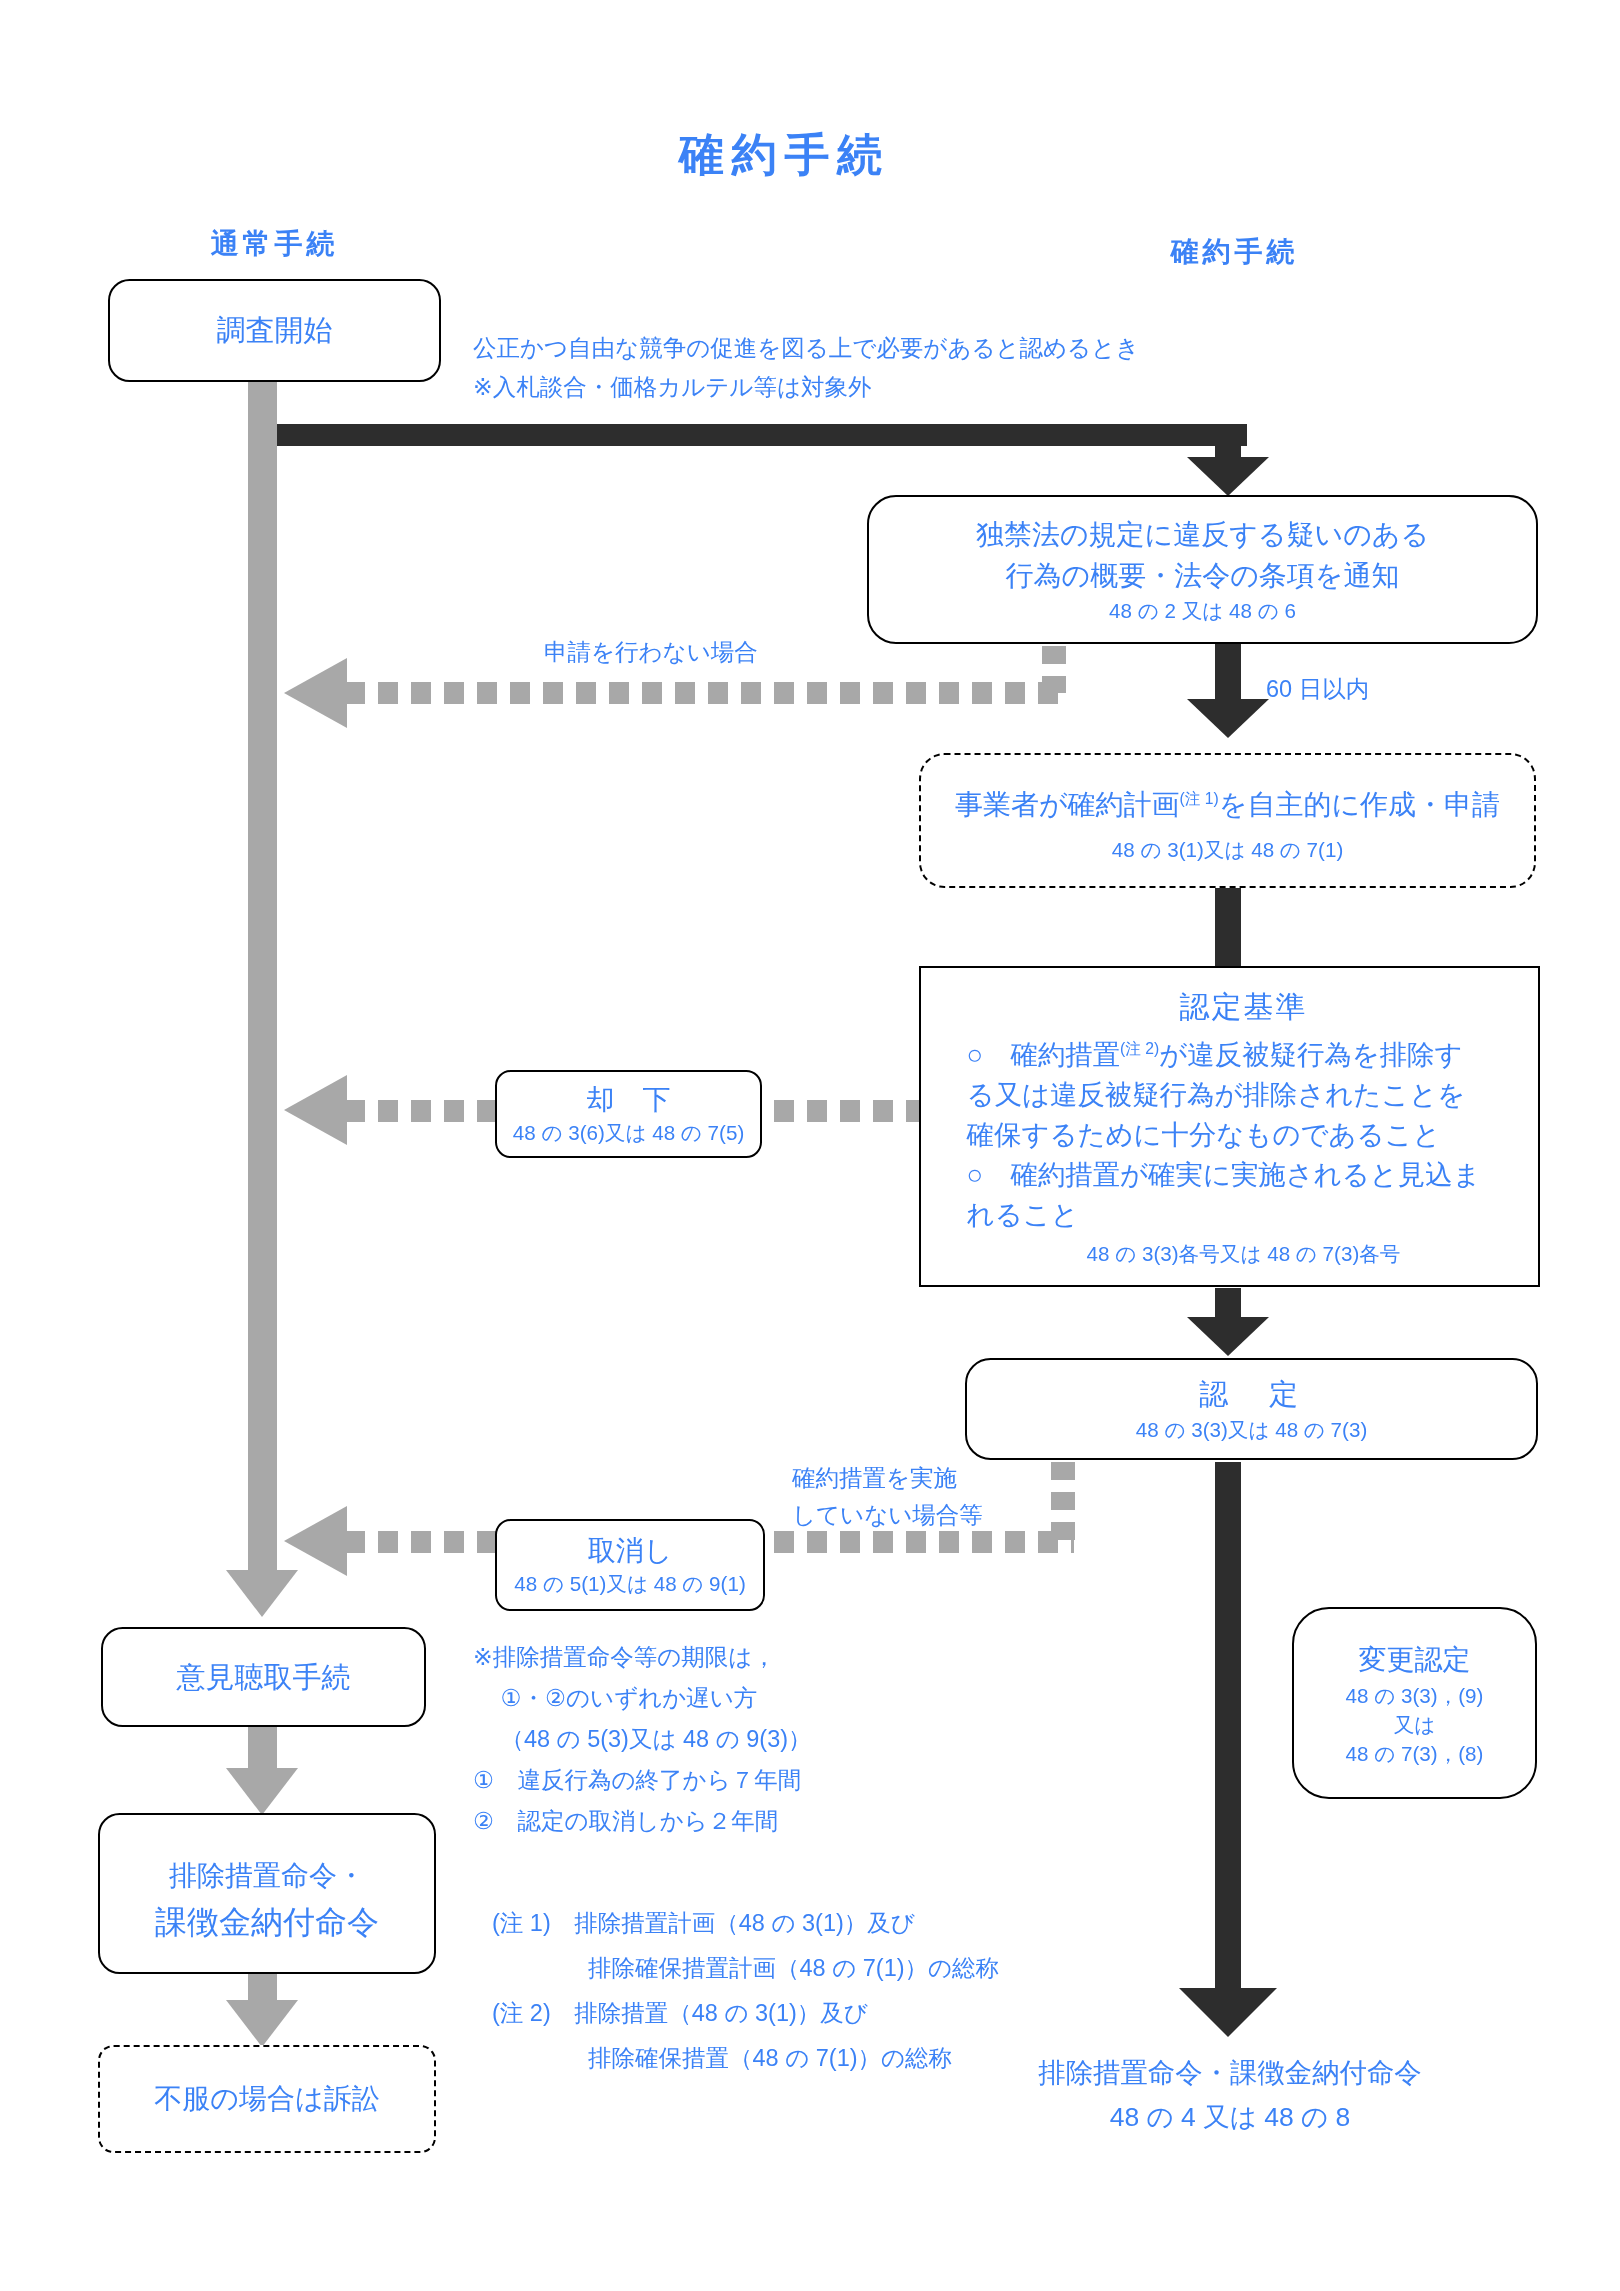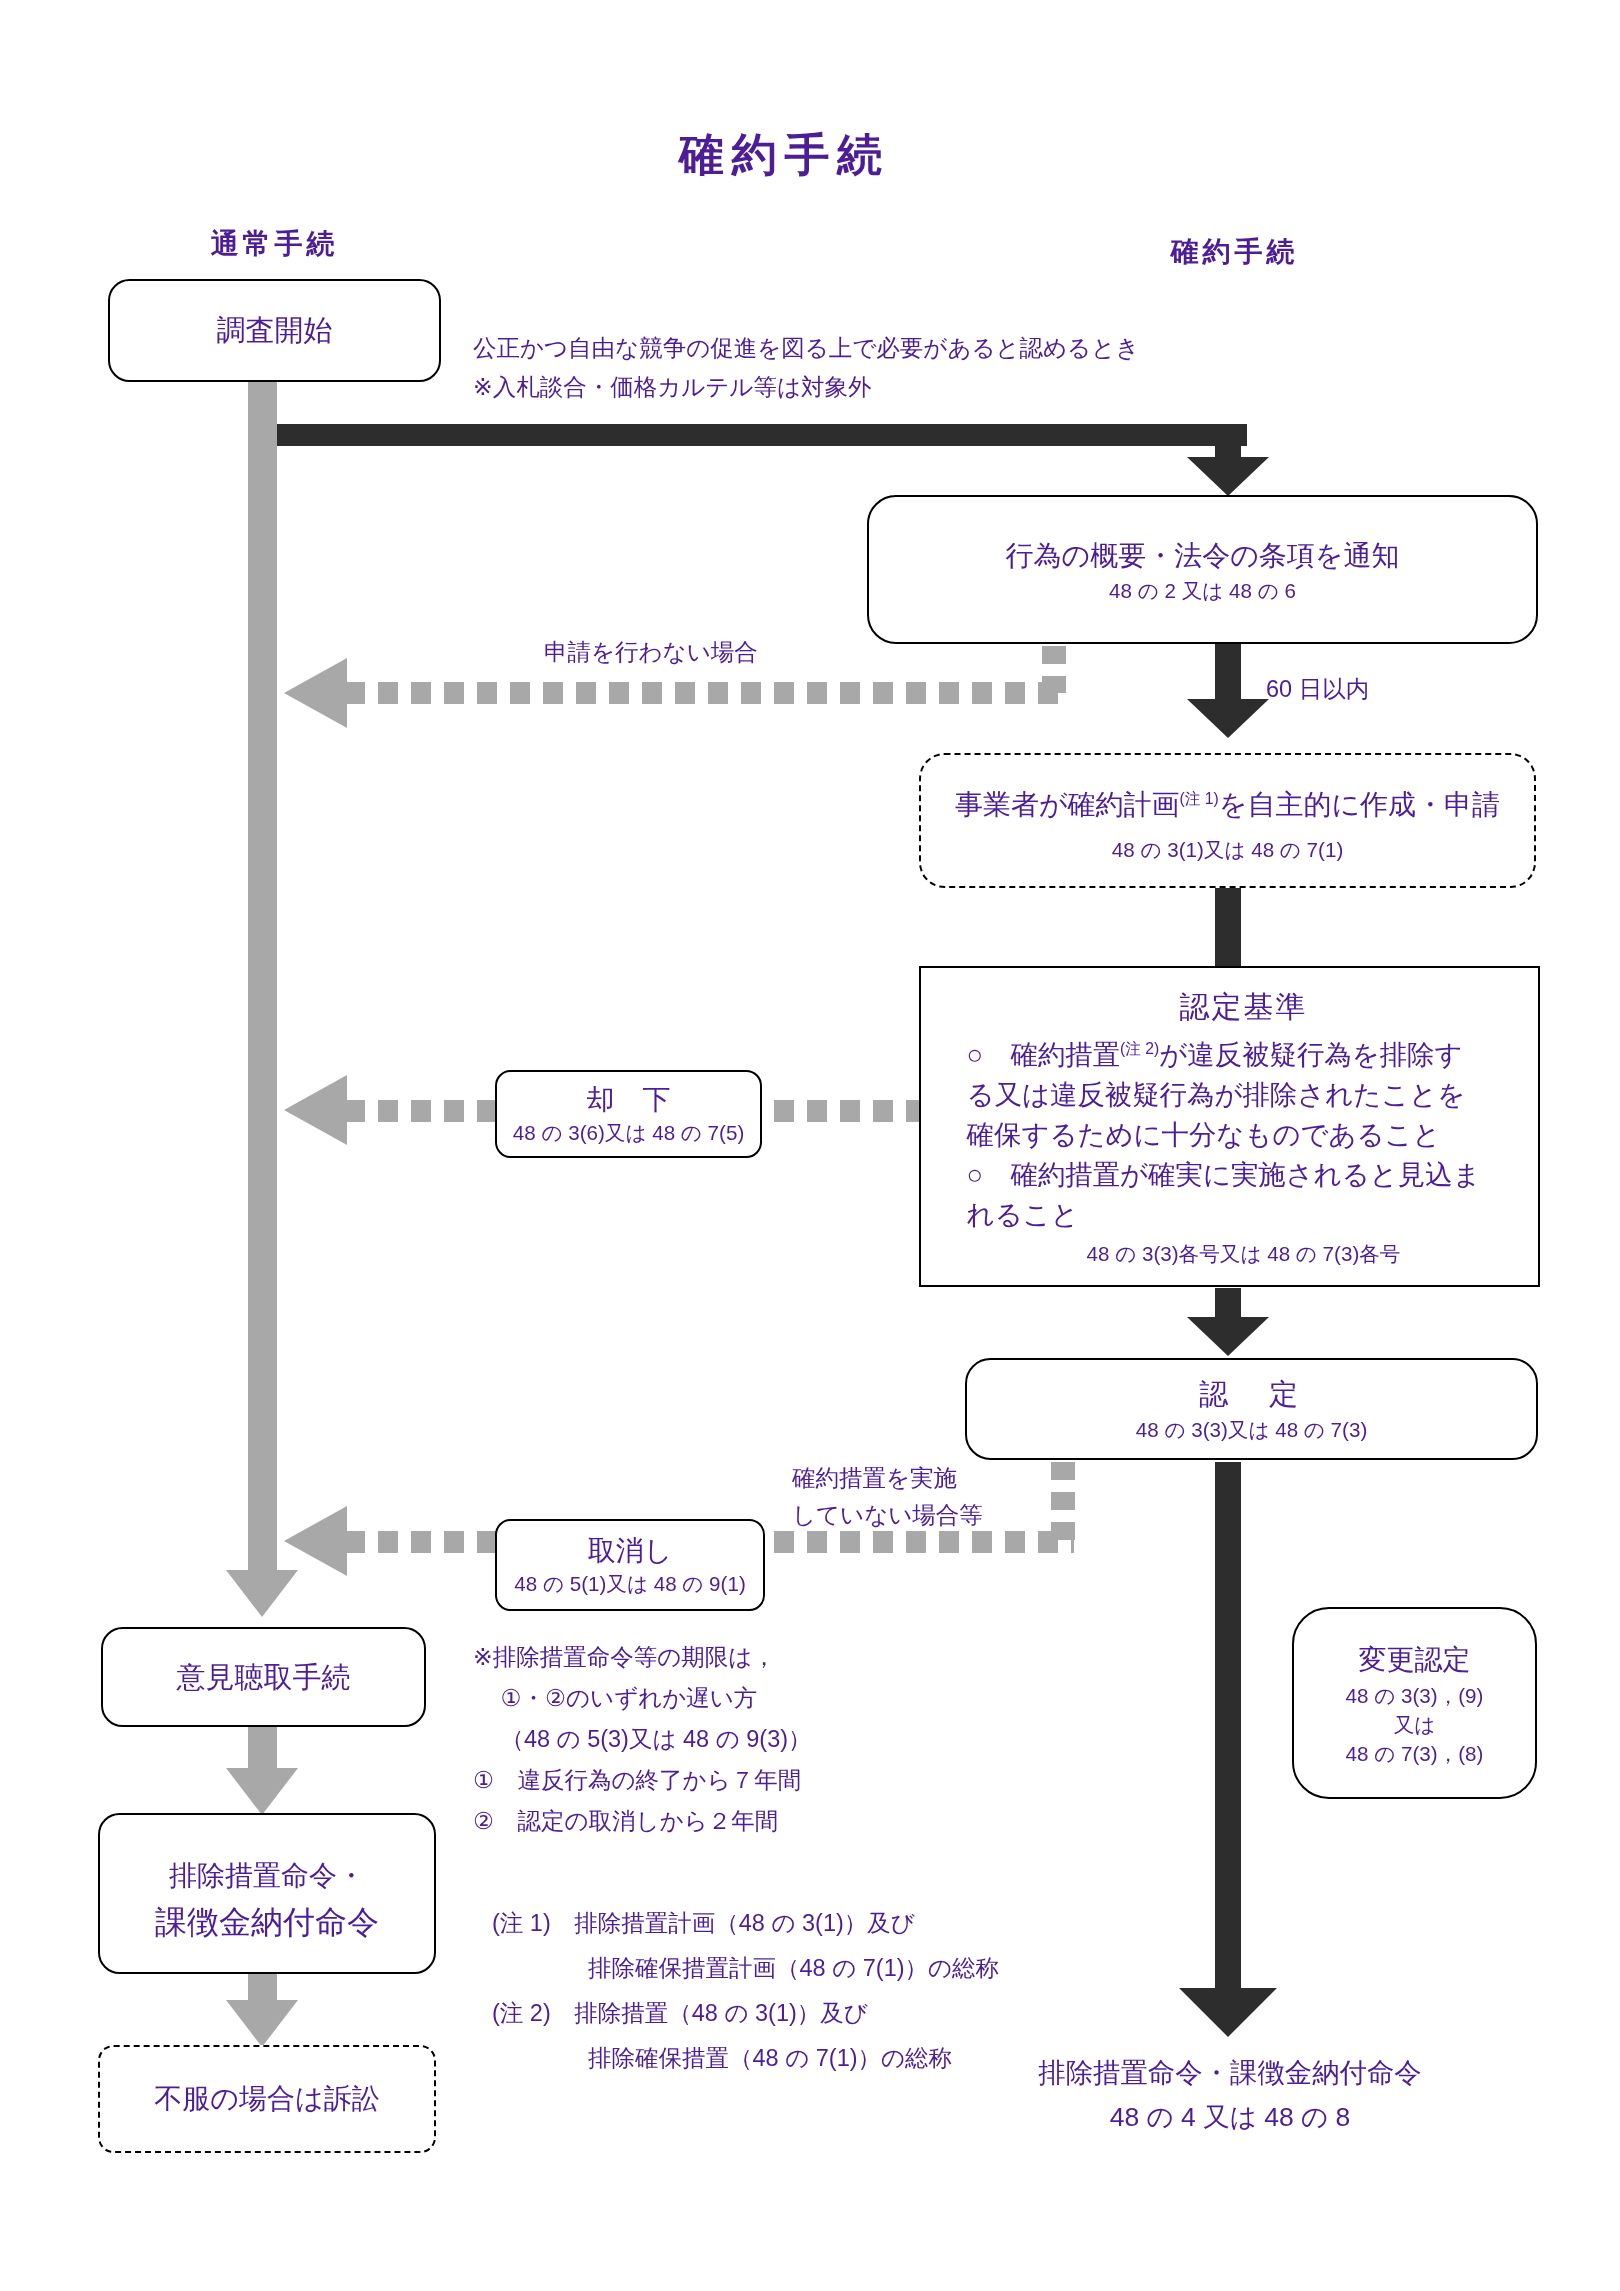--- a/index.html
+++ b/index.html
@@ -1,17 +1,17 @@
 <!DOCTYPE html>
 <html><head>
 <meta charset="utf-8">
 <style>
   html,body{margin:0;padding:0;background:#fff;}
   #page{position:relative;width:1620px;height:2292px;background:#fff;overflow:hidden;
-        font-family:"Liberation Sans","DejaVu Sans",sans-serif;color:#4c1d95;}
+        font-family:"Liberation Sans","DejaVu Sans",sans-serif;color:#3b82f6;}
   .abs{position:absolute;}
   .center{text-align:center;}
   .box{position:absolute;background:#fff;border:2.9px solid #000;display:flex;
        flex-direction:column;align-items:center;justify-content:center;text-align:center;box-sizing:border-box;z-index:5;}
   .rounded{border-radius:21.6px;}
   .dashed{border-style:dashed;}
   .box-label{font-size:29px;line-height:41px;}
   .box-ref{font-size:20.6px;line-height:29px;}
   .note-text{font-size:23.5px;line-height:39px;}
   .title{font-size:45px;font-weight:bold;letter-spacing:7.8px;}
@@ -51,20 +51,21 @@
   <div class="box rounded" style="left:108px;top:279px;width:333px;height:103px;">
     <div class="box-label">調査開始</div>
   </div>
 
   <div class="abs note-text" style="left:473px;top:329px;">
     <div>公正かつ自由な競争の促進を図る上で必要があると認めるとき</div>
     <div>※入札談合・価格カルテル等は対象外</div>
   </div>
 
   <div class="box" style="left:867px;top:495px;width:671px;height:149px;border-radius:29px;">
+    <div style="font-size:28px;line-height:41px;">独禁法の規定に違反する疑いのある</div>
     <div style="font-size:28px;line-height:41px;">行為の概要・法令の条項を通知</div>
     <div class="box-ref">48 の 2 又は 48 の 6</div>
   </div>
 
   <div class="dash-v" style="left:1042px;top:646px;width:23.5px;height:47px;"></div>
   <div class="dash-h" style="left:345px;top:682px;width:718px;height:21.6px;"></div>
   <div class="tri tri-left-gray" style="left:284px;top:658px;"></div>
   <div class="abs note-text" style="left:544px;top:633px;">申請を行わない場合</div>
 
   <div class="line black" style="left:1215px;top:644px;width:25.5px;height:57px;"></div>

